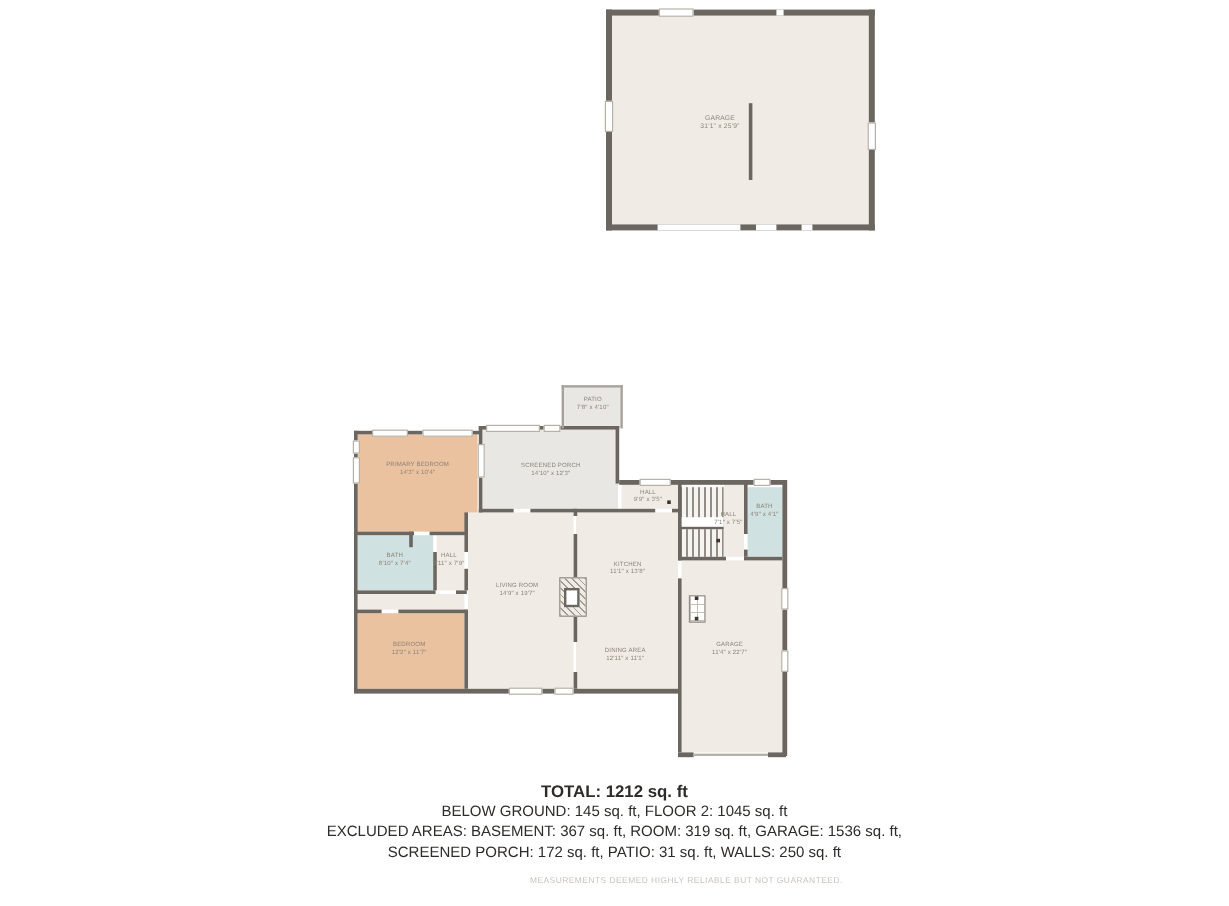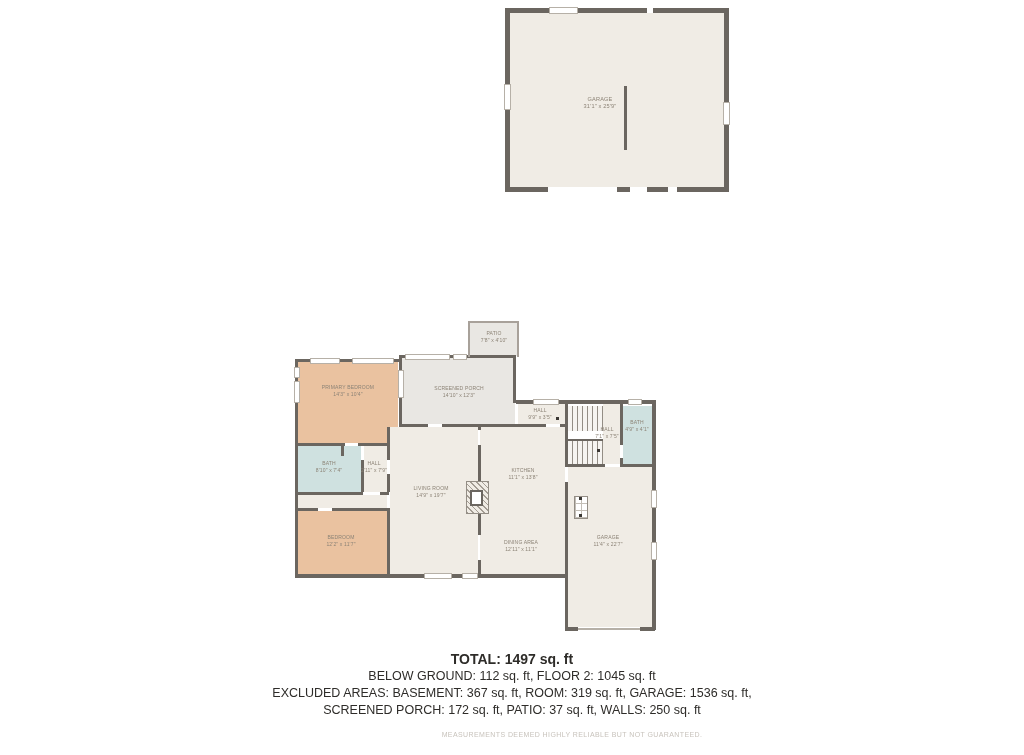--- a/index.html
+++ b/index.html
@@ -192,20 +192,20 @@
       <div>DINING AREA</div>
       <div>12'11" x 11'1"</div>
     </div>
     <div class="label" style="left:608px;top:534px;">
       <div>GARAGE</div>
       <div>11'4" x 22'7"</div>
     </div>
   </div>
 
   <div class="summary">
-    <div class="total">TOTAL: 1497 sq. ft</div>
-    <div class="sline">BELOW GROUND: 112 sq. ft, FLOOR 2: 1045 sq. ft</div>
+    <div class="total">TOTAL: 1212 sq. ft</div>
+    <div class="sline">BELOW GROUND: 145 sq. ft, FLOOR 2: 1045 sq. ft</div>
     <div class="sline">EXCLUDED AREAS: BASEMENT: 367 sq. ft, ROOM: 319 sq. ft, GARAGE: 1536 sq. ft,</div>
-    <div class="sline">SCREENED PORCH: 172 sq. ft, PATIO: 37 sq. ft, WALLS: 250 sq. ft</div>
+    <div class="sline">SCREENED PORCH: 172 sq. ft, PATIO: 31 sq. ft, WALLS: 250 sq. ft</div>
   </div>
   <div class="disclaimer">MEASUREMENTS DEEMED HIGHLY RELIABLE BUT NOT GUARANTEED.</div>
 
 </div>
 
 </body></html>

